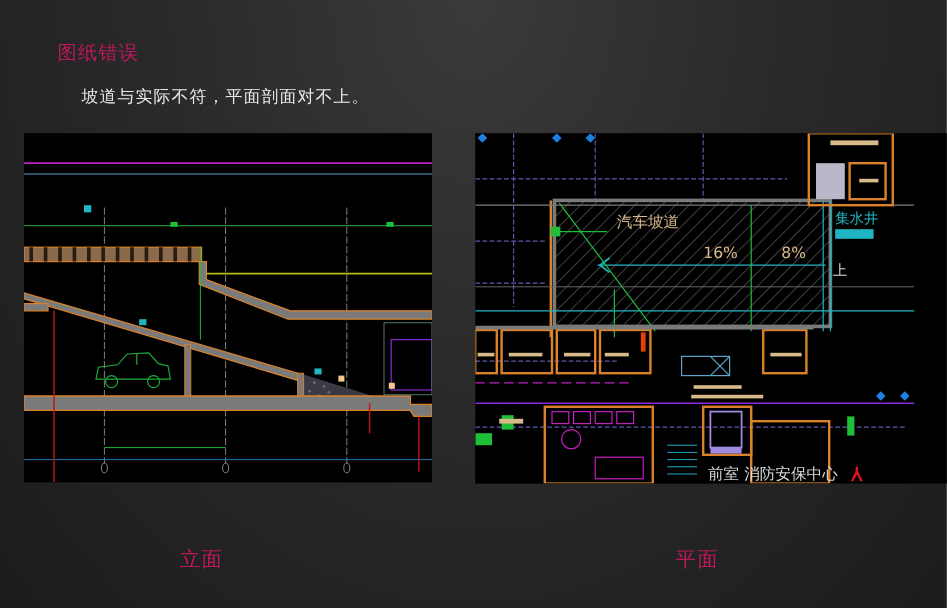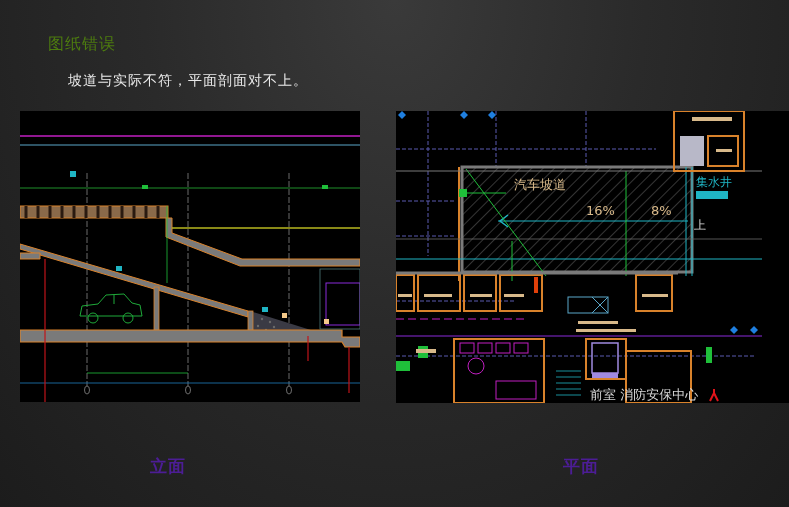--- a/index.html
+++ b/index.html
@@ -2,27 +2,27 @@
 <html><head>
 <meta charset="utf-8">
 <style>
   html, body { margin:0; padding:0; }
   body {
     width:789px; height:507px; overflow:hidden;
     background: radial-gradient(ellipse at 50% 0%, #3a3a3a 0%, #2a2a2a 45%, #1c1c1c 100%);
     font-family: "DejaVu Sans", "Liberation Sans", sans-serif;
     position:relative;
   }
-  .title { position:absolute; left:48px; top:34px; font-size:16px; color:#4d7c0f; letter-spacing:1px; }
+  .title { position:absolute; left:48px; top:34px; font-size:16px; color:#be185d; letter-spacing:1px; }
   .subtitle { position:absolute; left:68px; top:72px; font-size:14px; color:#eaeaea; letter-spacing:1px; }
   .panel { position:absolute; background:#000; overflow:hidden; }
   .panel svg { display:block; }
   #elev { left:20px; top:111px; width:340px; height:291px; }
   #plan { left:396px; top:111px; width:414px; height:292px; }
-  .caption { position:absolute; top:455px; font-size:17px; color:#4c1d95; letter-spacing:1px;font-weight:bold; }
+  .caption { position:absolute; top:455px; font-size:17px; color:#be185d; letter-spacing:1px; }
   #cap-elev { left:150px; }
   #cap-plan { left:563px; }
 </style>
 </head>
 <body>
 
 <div class="title">图纸错误</div>
 <div class="subtitle">坡道与实际不符，平面剖面对不上。</div>
 
 <div id="elev" class="panel">

